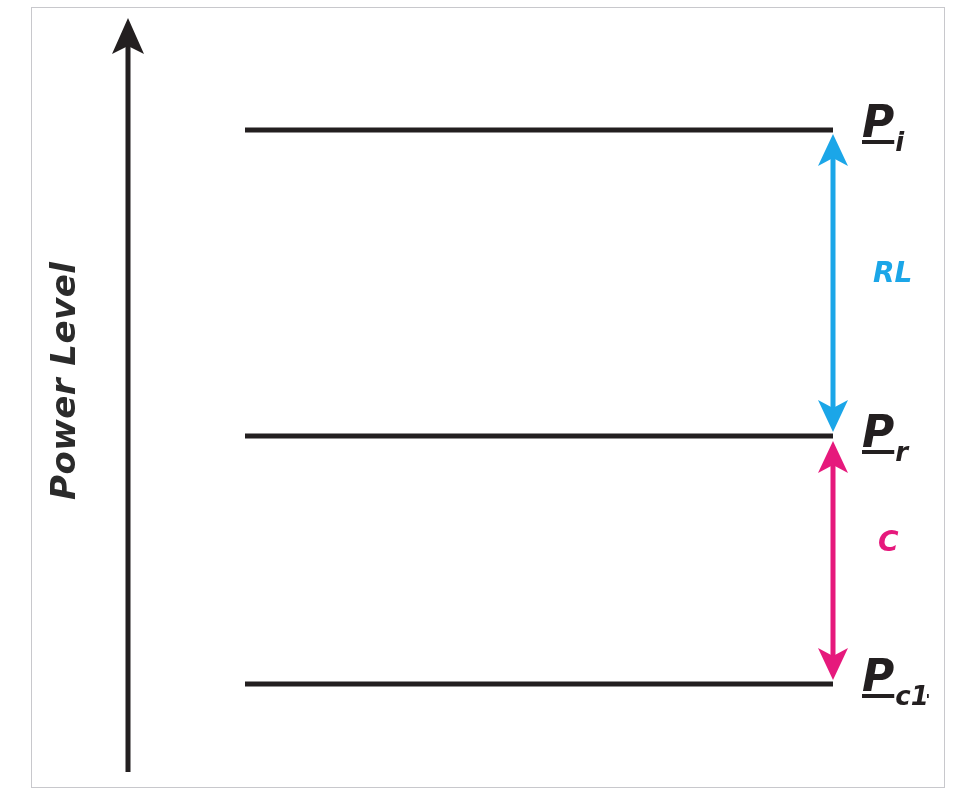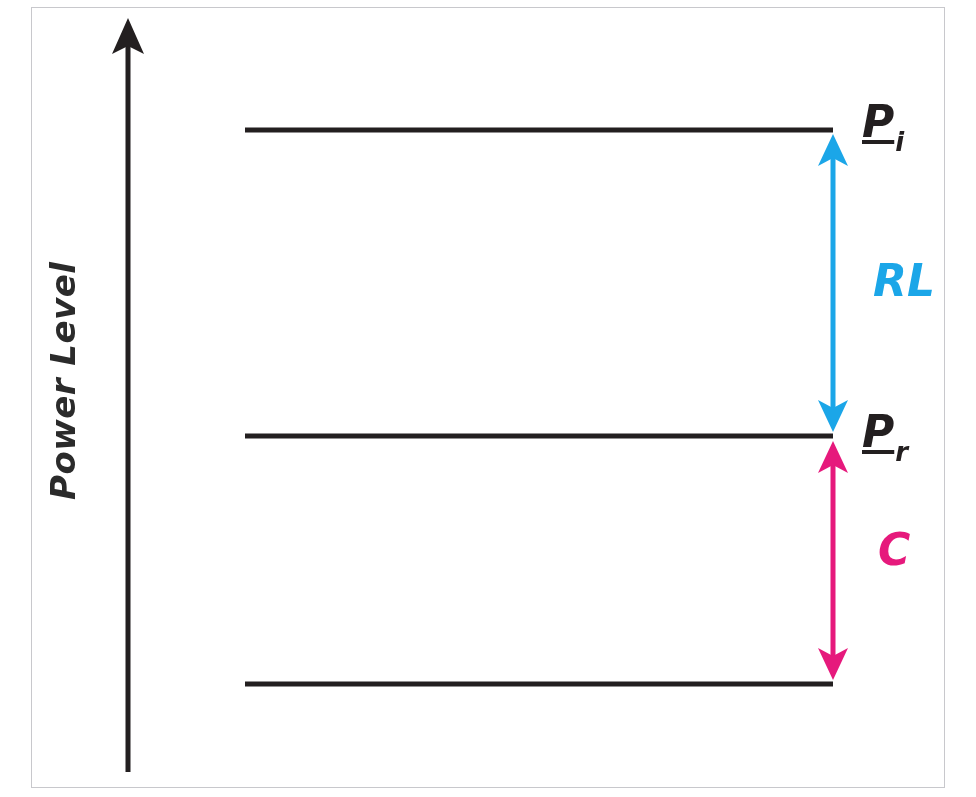--- a/index.html
+++ b/index.html
@@ -70,21 +70,21 @@
     vertical-align: sub;
     position: relative;
     top: 4px;
     left: 1px;
   }
   .gap-label {
     position: absolute;
     font-family: "DejaVu Sans", sans-serif;
     font-style: italic;
     font-weight: bold;
-    font-size: 44px;
+    font-size: 28px;
     white-space: nowrap;
     line-height: 1;
   }
 </style>
 </head>
 <body>
 
 <div id="canvas">
 
   <div class="frame"></div>
@@ -118,18 +118,21 @@
   <div class="axis-title">Power Level</div>
 
   <div class="lvl-label" style="left:862px; top:100px;">
     <span>P</span><span class="sub">i</span>
   </div>
 
   <div class="lvl-label" style="left:862px; top:410px;">
     <span>P</span><span class="sub">r</span>
   </div>
 
+  <div class="lvl-label" style="left:862px; top:654px;">
+    <span>P</span><span class="sub">c1</span>
+  </div>
 
   <div class="gap-label" style="left:873px; top:259px; color:#1ba6e8;">RL</div>
 
   <div class="gap-label" style="left:878px; top:528px; color:#e6197c;">C</div>
 
 </div>
 
 </body></html>

